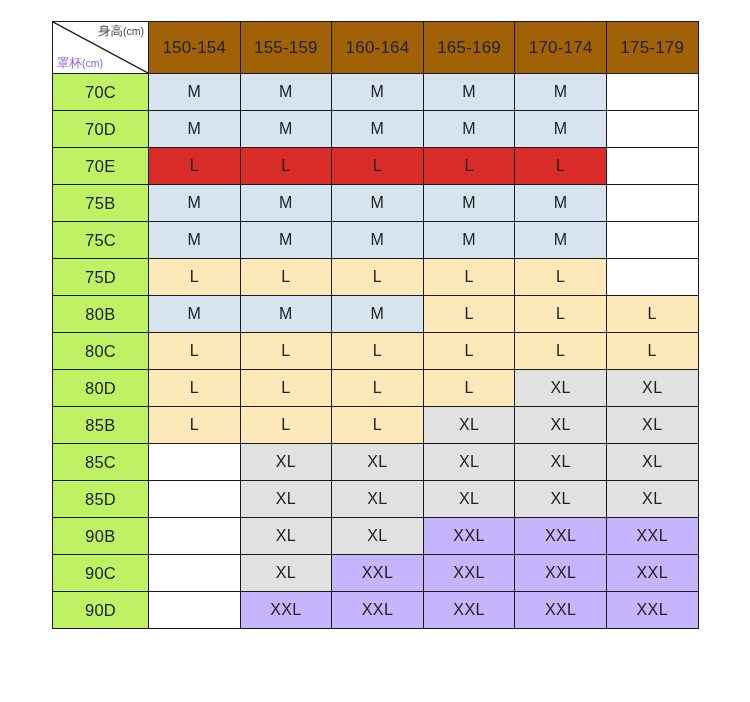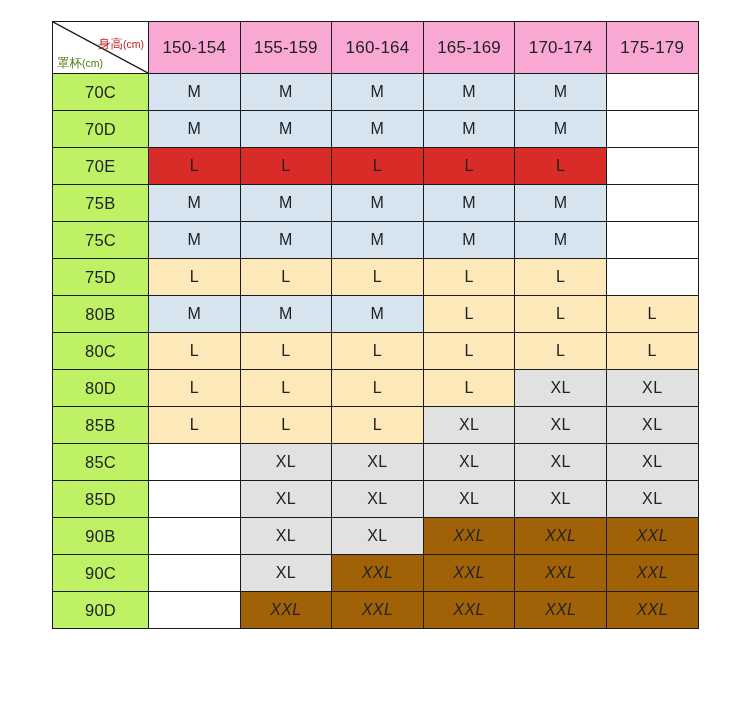--- a/index.html
+++ b/index.html
@@ -48,63 +48,63 @@
   th.corner .diag {
     position: absolute;
     inset: 0;
     width: 100%;
     height: 100%;
     display: block;
   }
   th.corner .lbl-top {
     position: absolute;
     right: 4px;
-    top: 15px;
+    top: 2px;
     font-size: 12.5px;
     line-height: 1.15;
-    color: #b91c1c;
+    color: #404040;
     white-space: nowrap;
   }
   th.corner .lbl-bot {
     position: absolute;
     left: 4px;
     bottom: 3px;
     font-size: 12.5px;
     line-height: 1.15;
-    color: #4d7c0f;
+    color: #8b5cf6;
     white-space: nowrap;
   }
   th.corner .unit { font-size: 10.5px; }
 
   th.colhead {
     height: 51px;
     font-size: 17px;
     letter-spacing: 0.2px;
-    background: #f9a8d4;
+    background: #a16207;
   }
 
   td.rowhead {
     height: 36px;
     font-size: 16.5px;
     background: #bef264;
     letter-spacing: 0.3px;
   }
 
   td.cell {
     height: 36px;
     font-size: 16px;
     letter-spacing: 0.4px;
   }
 
   
   td.fill-blue   { background: #d6e4f0; }
   td.fill-red    { background: #d92b28; }
   td.fill-yellow { background: #fce8b8; }
   td.fill-gray   { background: #e1e1e1; }
-  td.fill-green  { background: #a16207; font-style: italic; }
+  td.fill-green  { background: #c4b5fd; }
   td.fill-none   { background: #ffffff; }
 
   td.fill-red { color: #3a0a0a; }
   td.fill-green { color: #2b3f18; }
   td.fill-yellow { color: #5c4a12; }
   td.fill-blue { color: #1e2d3d; }
   td.fill-gray { color: #2a2a2a; }
 </style>
 </head>
 <body>

